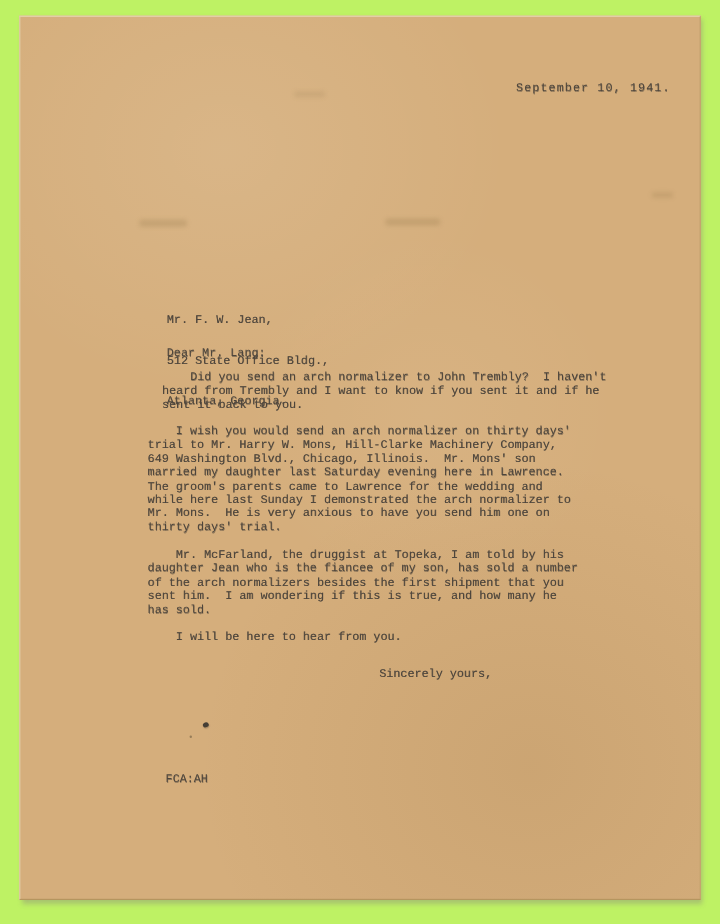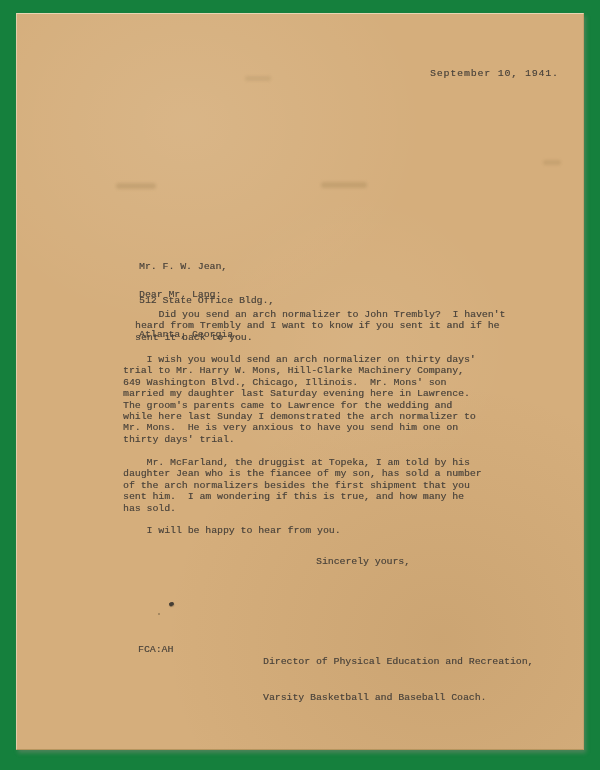--- a/index.html
+++ b/index.html
@@ -7,21 +7,21 @@
     padding: 0;
     width: 600px;
     height: 770px;
     overflow: hidden;
     font-family: "Liberation Sans", sans-serif;
   }
   .stage {
     position: relative;
     width: 600px;
     height: 770px;
-    background: #15803d;
+    background: #bef264;
   }
   .paper {
     position: absolute;
     left: 16px;
     top: 13px;
     width: 566px;
     height: 735px;
     background-color: #d5ae7c;
     background-image:
       radial-gradient(ellipse 60% 40% at 30% 15%, rgba(255,248,235,0.10), rgba(255,248,235,0) 70%),
@@ -114,28 +114,24 @@
 while here last Sunday I demonstrated the arch normalizer to
 Mr. Mons.  He is very anxious to have you send him one on
 thirty days' trial.</div>
 
     <div class="tw para-3">    Mr. McFarland, the druggist at Topeka, I am told by his
 daughter Jean who is the fiancee of my son, has sold a number
 of the arch normalizers besides the first shipment that you
 sent him.  I am wondering if this is true, and how many he
 has sold.</div>
 
-    <div class="tw para-farewell">    I will be happy to hear from you.</div>
+    <div class="tw para-farewell">    I will be here to hear from you.</div>
 
     <div class="tw closing">Sincerely yours,</div>
 
     <div class="ink-speck"></div>
     <div class="ink-dot-2"></div>
 
     <div class="tw initials">FCA:AH</div>
 
-    <div class="tw sig-title">
-      <div>Director of Physical Education and Recreation,</div>
-      <div>Varsity Basketball and Baseball Coach.</div>
-    </div>
 
   </div>
 </div>
 
 </body></html>

